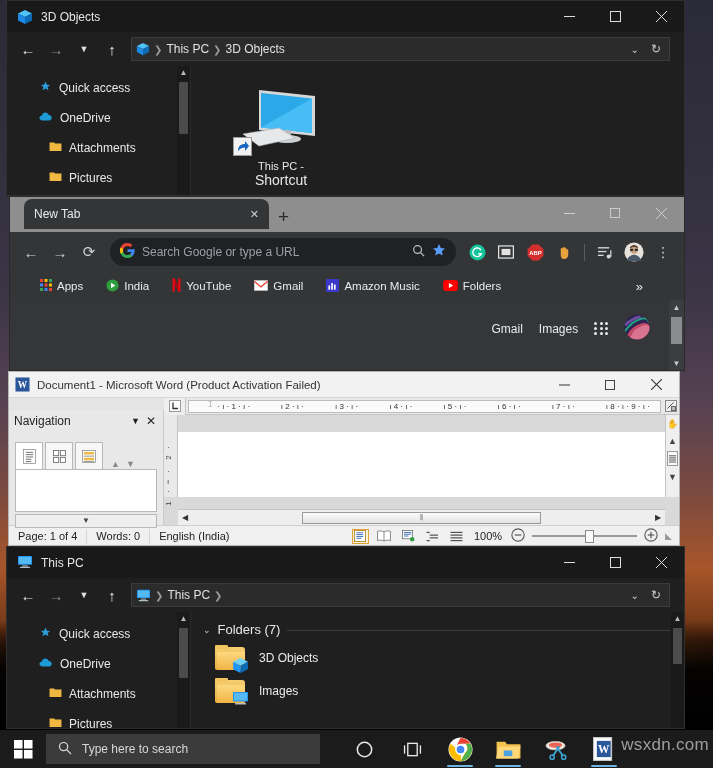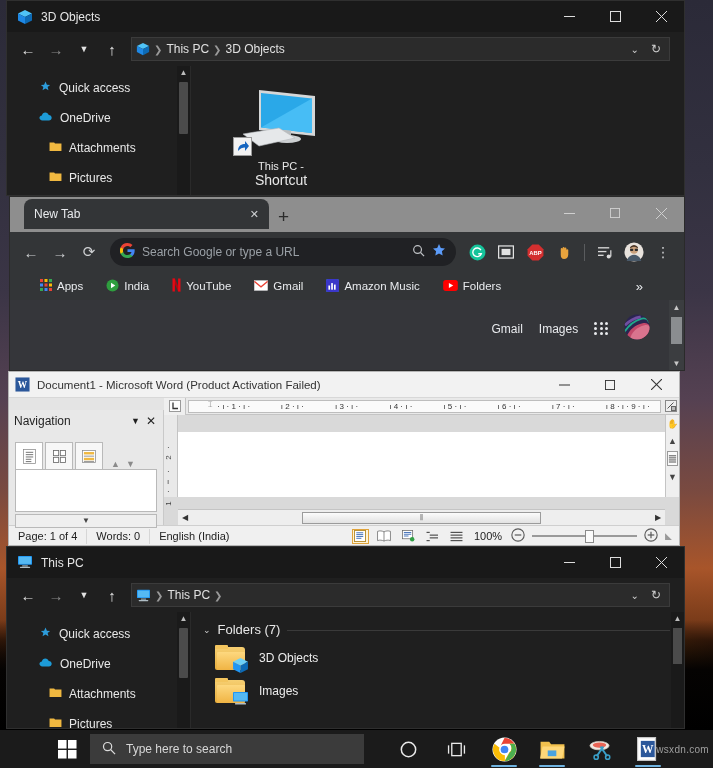--- a/index.html
+++ b/index.html
@@ -178,32 +178,32 @@
   .ws-right { margin-left: auto; display: flex; align-items: center; gap: 7px; padding-right: 7px; }
   .vmode { width: 17px; height: 15px; display: flex; align-items: center; justify-content: center; }
   .vmode.sel { border: 1px solid #e0a33a; background: #fdf3d8; }
   .zslider { width: 105px; height: 14px; position: relative; display:flex; align-items:center; }
   .zslider .rail { position: absolute; left: 0; right: 0; height: 2px; background: #9a9a9a; top: 6px; }
   .zslider .knob { position: absolute; left: 50%; width: 9px; height: 13px; background: #fbfbfb; border: 1px solid #8a8a8a; }
 
   
   #taskbar {
     position: absolute; left: 0; right: 0; bottom: 0; height: 38px;
-    background: #1b1b1b; display: flex; align-items: center; padding-left: 44px;
+    background: #1b1b1b; display: flex; align-items: center;
   }
   .start { width: 46px; height: 38px; display: flex; align-items: center; justify-content: center; }
   .tb-search {
     width: 274px; height: 30px; background: #3b3b3b;
     display: flex; align-items: center; gap: 10px; padding: 0 12px;
     color: #d7d7d7; font-size: 12px;
   }
   .tb-icons { display: flex; align-items: center; gap: 0; margin-left: 20px; }
   .tb-ic { width: 48px; height: 38px; display: flex; align-items: center; justify-content: center; position: relative; }
   .tb-ic .underline { position: absolute; bottom: 1px; left: 11px; right: 11px; height: 2px; background: #6fb3e0; border-radius: 1px; }
-  .wm { color: rgba(200,200,200,.75); font-size: 10px; position: absolute; right: 4px; bottom: 13px; letter-spacing: .3px; }
+  .wm { color: rgba(200,200,200,.75); font-size: 17px; position: absolute; right: 4px; bottom: 13px; letter-spacing: .3px; }
 </style>
 </head>
 <body>
 
 <div id="screen">
 
   <div id="wallpaper"></div>
   <div id="horizon"></div>
 
   <div class="win" id="win-3dobjects" style="left:6px; top:0; width:679px; height:196px;">

